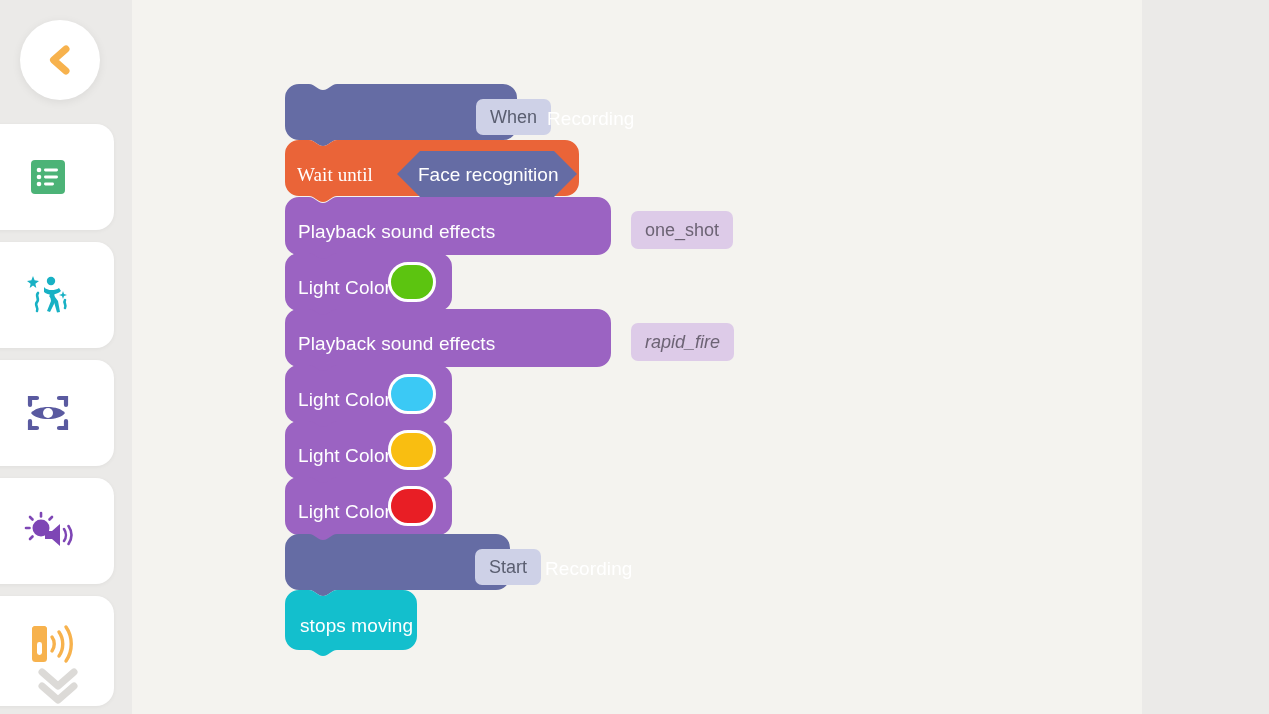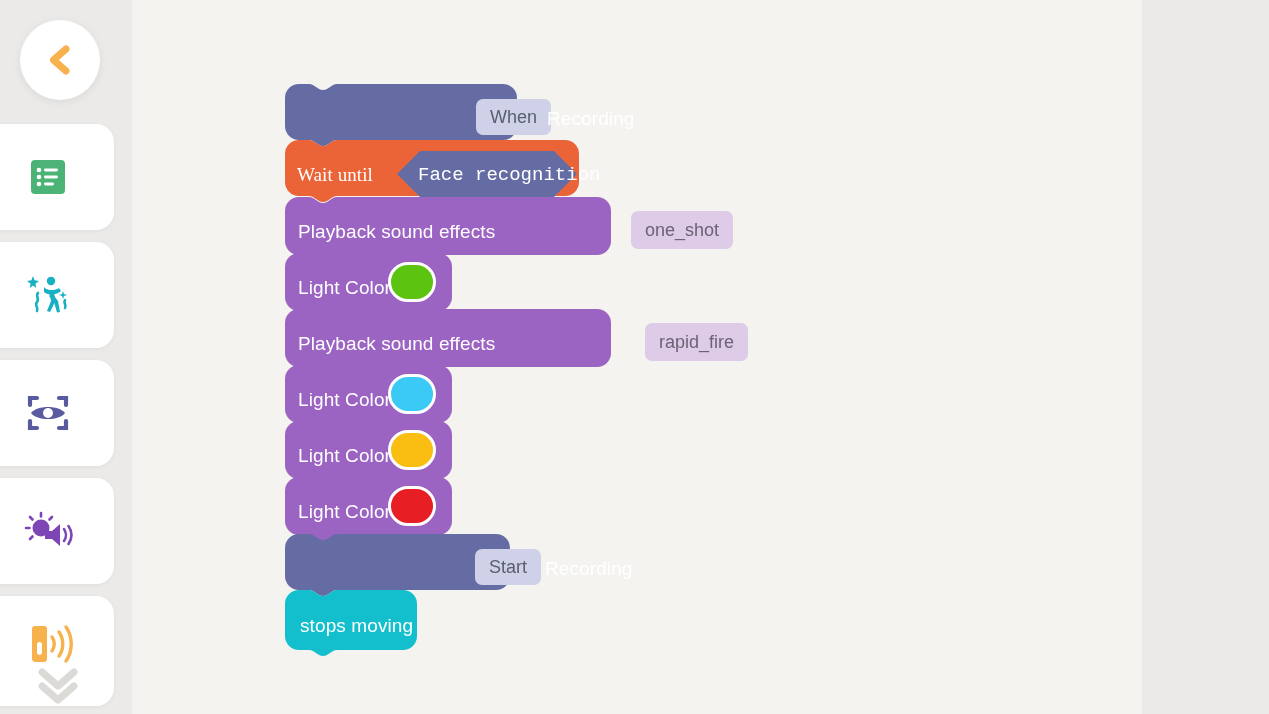--- a/index.html
+++ b/index.html
@@ -136,21 +136,21 @@
     <div class="block" style="left:153px; top:140px;">
       <svg width="294" height="62" viewBox="0 0 294 62">
         <path d="M0,14 A14,14 0 0 1 14,0 L24,0 C30,0 32,6 38,6 C44,6 46,0 52,0 L280,0
                  A14,14 0 0 1 294,14 L294,42 A14,14 0 0 1 280,56 L52,56
                  C46,56 44,62 38,62 C32,62 30,56 24,56 L14,56 A14,14 0 0 1 0,42 Z" fill="#ea6438"></path>
       </svg>
       <span class="blk-label" style="left:12px; top:24px;font-family:Liberation Serif, serif;">Wait until</span>
       <svg style="position:absolute; left:112px; top:11px;" width="180" height="46" viewBox="0 0 180 46">
         <path d="M23,0 L157,0 L180,23 L157,46 L23,46 L0,23 Z" fill="#656ca4"></path>
       </svg>
-      <span class="bool-label" style="left:133px; top:24px;font-family:Liberation Mono, monospace;">Face recognition</span>
+      <span class="bool-label" style="left:133px; top:24px;">Face recognition</span>
     </div>
 
     <div class="block" style="left:153px; top:197px;">
       <svg width="326" height="64" viewBox="0 0 326 64">
         <path d="M0,14 A14,14 0 0 1 14,0 L24,0 C30,0 32,6 38,6 C44,6 46,0 52,0 L312,0
                  A14,14 0 0 1 326,14 L326,44 A14,14 0 0 1 312,58 L52,58
                  C46,58 44,64 38,64 C32,64 30,58 24,58 L14,58 A14,14 0 0 1 0,44 Z" fill="#9b63c2"></path>
       </svg>
       <span class="blk-label" style="left:13px; top:24px;">Playback sound effects</span>
       <span class="field-drop field-sound" style="left:346px; top:14px;">one_shot</span>
@@ -166,21 +166,21 @@
       <span class="swatch" style="left:103px; top:9px; background:#5cc410;"></span>
     </div>
 
     <div class="block" style="left:153px; top:309px;">
       <svg width="326" height="64" viewBox="0 0 326 64">
         <path d="M0,14 A14,14 0 0 1 14,0 L24,0 C30,0 32,6 38,6 C44,6 46,0 52,0 L312,0
                  A14,14 0 0 1 326,14 L326,44 A14,14 0 0 1 312,58 L52,58
                  C46,58 44,64 38,64 C32,64 30,58 24,58 L14,58 A14,14 0 0 1 0,44 Z" fill="#9b63c2"></path>
       </svg>
       <span class="blk-label" style="left:13px; top:24px;">Playback sound effects</span>
-      <span class="field-drop field-sound" style="left:360px; top:14px;">rapid_fire</span>
+      <span class="field-drop field-sound" style="left:346px; top:14px;font-style:italic;">rapid_fire</span>
     </div>
 
     <div class="block" style="left:153px; top:365px;">
       <svg width="167" height="64" viewBox="0 0 167 64">
         <path d="M0,14 A14,14 0 0 1 14,0 L24,0 C30,0 32,6 38,6 C44,6 46,0 52,0 L153,0
                  A14,14 0 0 1 167,14 L167,44 A14,14 0 0 1 153,58 L52,58
                  C46,58 44,64 38,64 C32,64 30,58 24,58 L14,58 A14,14 0 0 1 0,44 Z" fill="#9b63c2"></path>
       </svg>
       <span class="blk-label" style="left:13px; top:24px;">Light Color</span>
       <span class="swatch" style="left:103px; top:9px; background:#3bc9f5;"></span>

